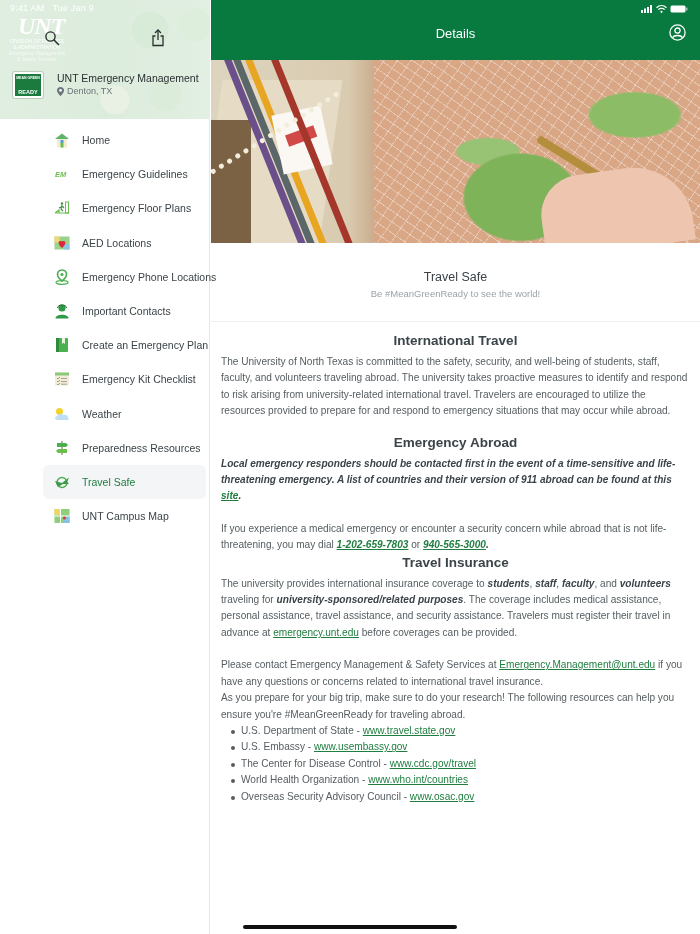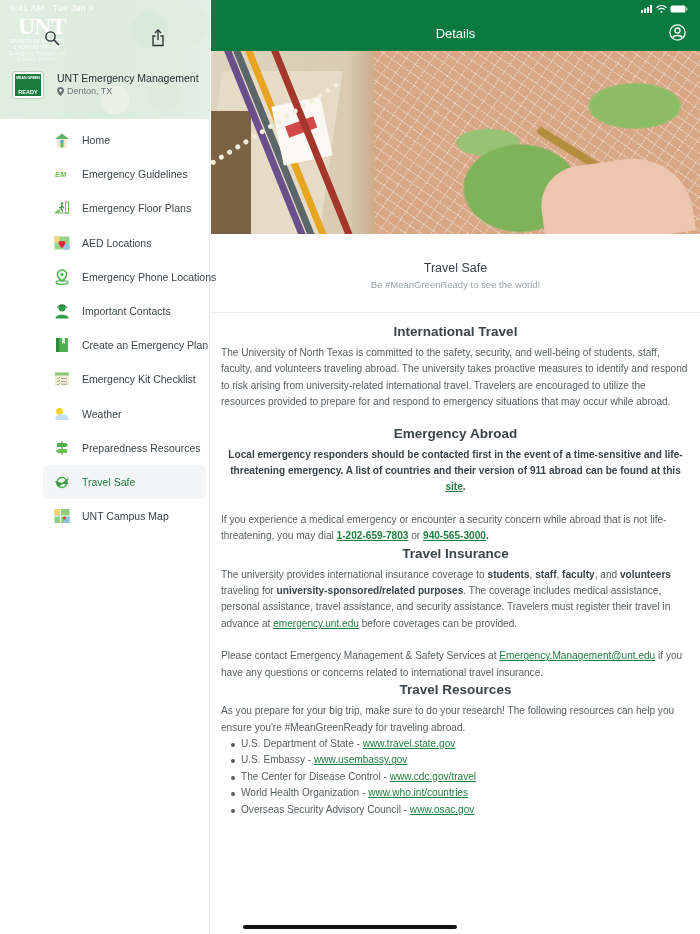--- a/index.html
+++ b/index.html
@@ -12,42 +12,42 @@
     background:
       radial-gradient(circle at 150px 30px, #c9e3c9 0 18px, transparent 19px),
       radial-gradient(circle at 195px 25px, #d3e9d2 0 16px, transparent 17px),
       radial-gradient(circle at 165px 95px, #cfe6cd 0 16px, transparent 17px),
       radial-gradient(circle at 115px 100px, #e7efe1 0 14px, transparent 15px),
       linear-gradient(90deg, #d7ead8 0%, #cfe5d0 50%, #dbecdc 100%);
   }
   .side-header .veil { position: absolute; inset: 0; background: rgba(235,245,236,0.45); }
   .status-time { position: absolute; left: 10px; top: 3px; font-size: 9px; color: #fff; letter-spacing: 0.2px; }
   .unt-logo { position: absolute; left: 4px; top: 14px; width: 66px; color: #fff; }
-  .unt-logo .big { font-family: "Liberation Serif", serif; font-size: 24px; font-weight: bold; letter-spacing: -1px; padding-left: 14px; line-height: 24px; }
+  .unt-logo .big { font-family: "Liberation Serif", serif; font-size: 24px; font-weight: bold; letter-spacing: -1px; padding-left: 14px; line-height: 24px; font-style: italic; }
   .unt-logo .small { font-size: 5px; line-height: 6px; text-align: center; opacity: 0.95; }
   .unt-logo .small.faded { opacity: 0.7; }
   .search-btn { position: absolute; left: 44px; top: 30px; width: 16px; height: 16px; }
   .share-btn { position: absolute; left: 150px; top: 29px; width: 16px; height: 18px; }
   .ready-badge { position: absolute; left: 13px; top: 72px; width: 30px; height: 26px; background: #1b7a3e; border: 2px solid #fff; border-radius: 2px; box-shadow: 0 0 0 1px #b9cdb9; color: #fff; font-size: 5px; text-align: center; font-weight: bold; }
   .ready-badge .top { font-size: 3.5px; padding-top: 2px; }
   .ready-badge .mid { height: 9px; }
   .ready-badge .bot { font-size: 5.5px; }
   .org-name { position: absolute; left: 57px; top: 72px; font-size: 10.5px; color: #2a2f33; white-space: nowrap; }
   .org-loc { position: absolute; left: 57px; top: 86px; font-size: 9px; color: #6b7478; display: flex; align-items: center; gap: 3px; }
 
   .nav { list-style: none; padding-top: 4px; padding-left: 40px; }
   .nav-item { position: relative; height: 34.2px; display: flex; align-items: center; padding-left: 11px; margin: 0 3px; border-radius: 6px; cursor: pointer; }
   .nav-item.active { background: #f3f5f6; }
   .nav-icon { width: 16px; height: 16px; display: inline-flex; align-items: center; justify-content: center; margin-right: 12px; flex-shrink: 0; }
   .nav-label { font-size: 10.5px; color: #3b4449; white-space: nowrap; }
   .nav-item.active .nav-label { color: #1f7d3f; }
 
   
   .main { position: absolute; left: 211px; top: 0; width: 489px; height: 934px; overflow: hidden; }
-  .topbar { height: 51px; background: #087a3f; position: relative; color: #fff; }
+  .topbar { height: 60px; background: #087a3f; position: relative; color: #fff; }
   .status-icons { position: absolute; right: 12px; top: 5px; display: flex; gap: 3px; align-items: center; }
   .topbar-title { position: absolute; left: 0; right: 0; top: 26px; text-align: center; font-size: 13px; }
   .profile-btn { position: absolute; right: 14px; top: 24px; width: 17px; height: 17px; }
 
   .hero { height: 183px; position: relative; overflow: hidden;
     background:
       linear-gradient(120deg, transparent 0 38%, rgba(0,0,0,0) 38%),
       linear-gradient(90deg, #ddd4bf 0%, #d9cbb0 28%, #c9a98a 34%, #b9c79a 45%, #9fbf7c 55%, #c7b08a 65%, #d8b892 78%, #e5d9c8 100%);
   }
   .hero .notebook { position: absolute; left: 0; top: 20px; width: 120px; height: 163px; background: #e6dcc6; transform: skewX(-8deg); }
@@ -72,21 +72,21 @@
   .hero .pen { position: absolute; left: 320px; top: 98px; width: 90px; height: 8px; background: #b48e3c; transform: rotate(32deg); border-radius: 4px; }
 
   .title-block { height: 79px; border-bottom: 1px solid #eceef0; text-align: center; padding-top: 27px; }
   .page-title { font-size: 12.5px; color: #3a4248; }
   .page-subtitle { font-size: 9.5px; color: #9aa3a8; margin-top: 4px; }
 
   .content { padding: 10px 10px 0 10px; font-size: 10.1px; line-height: 16.4px; color: #555d61; }
   .content h2 { font-size: 13.5px; font-weight: bold; color: #3b4449; line-height: 18px; margin-bottom: 4px; text-align: center; }
   .content p { margin-bottom: 0; }
   .content a { color: #1f7d3f; text-decoration: underline; }
-  .content .bi { font-weight: bold; color: #3b4449; text-align: center; }
+  .content .bi { font-weight: bold; font-style: italic; color: #3b4449; }
   .sec { margin-bottom: 8px; }
   .gap { height: 16px; }
   ul.res { list-style: none; padding-left: 10px; }
   ul.res li { position: relative; padding-left: 10px; }
   ul.res li::before { content: ""; position: absolute; left: 0; top: 7px; width: 4px; height: 4px; background: #555d61; border-radius: 50%; }
 
   .home-indicator { position: absolute; left: 243px; top: 925px; width: 214px; height: 4px; background: #111; border-radius: 2px; }
 </style>
 </head>
 <body>
@@ -321,21 +321,20 @@
     </section>
 
     <section class="sec" style="margin-top:-8px">
       <h2>Travel Insurance</h2>
       <p><span>The university provides international insurance coverage to </span><span class="bi">students</span><span>, </span><span class="bi">staff</span><span>, </span><span class="bi">faculty</span><span>, and </span><span class="bi">volunteers</span><span> traveling for </span><span class="bi">university-sponsored/related purposes</span><span>. The coverage includes medical assistance, personal assistance, travel assistance, and security assistance. Travelers must register their travel in advance at </span><a href="#">emergency.unt.edu</a><span> before coverages can be provided.</span></p>
       <div class="gap"></div>
       <p><span>Please contact Emergency Management &amp; Safety Services at </span><a href="#">Emergency.Management@unt.edu</a><span> if you have any questions or concerns related to international travel insurance.</span></p>
     </section>
 
     <section class="sec" style="margin-top:-8px">
-      <h2>Travel Resources</h2>
       <p>As you prepare for your big trip, make sure to do your research! The following resources can help you ensure you're #MeanGreenReady for traveling abroad.</p>
       <ul class="res">
         <li><span>U.S. Department of State - </span><a href="#">www.travel.state.gov</a></li>
         <li><span>U.S. Embassy - </span><a href="#">www.usembassy.gov</a></li>
         <li><span>The Center for Disease Control - </span><a href="#">www.cdc.gov/travel</a></li>
         <li><span>World Health Organization - </span><a href="#">www.who.int/countries</a></li>
         <li><span>Overseas Security Advisory Council - </span><a href="#">www.osac.gov</a></li>
       </ul>
     </section>
   </article>

